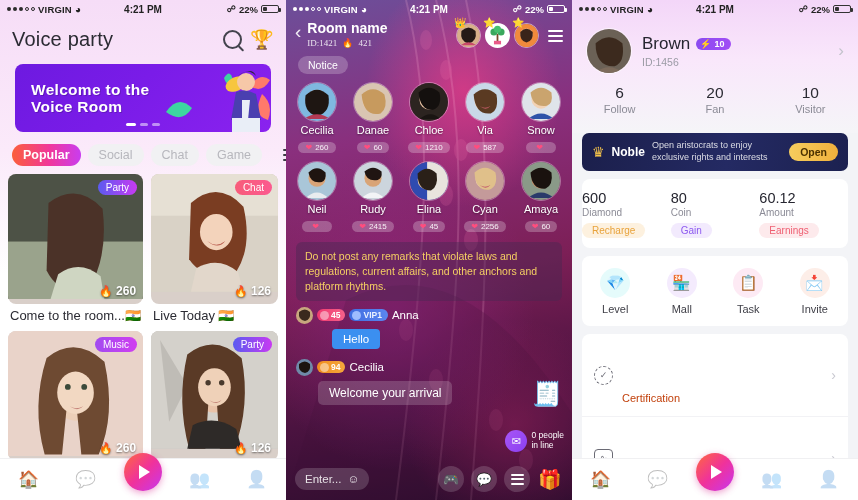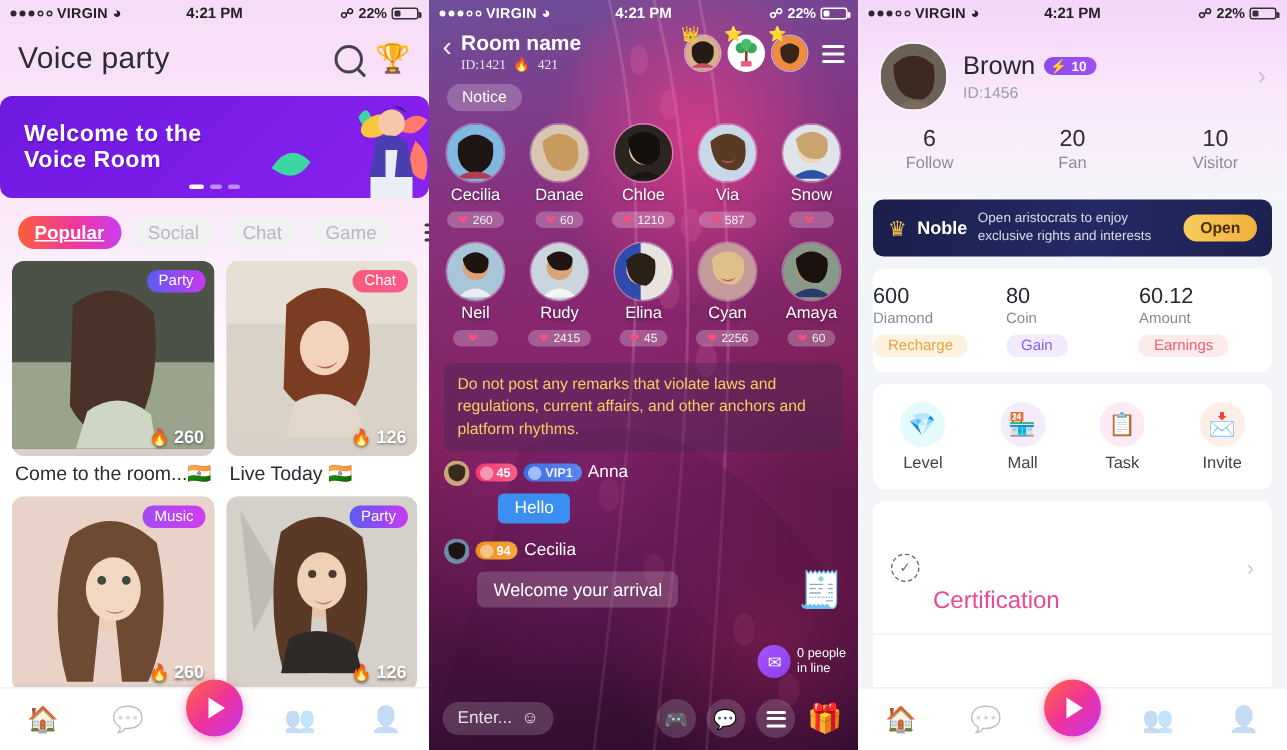--- a/index.html
+++ b/index.html
@@ -63,21 +63,21 @@
     width: 19px; height: 19px; border: 2px solid #43434d; border-radius: 50%;
     position: relative; display: inline-block;
   }
   .ic-search::after {
     content: ""; position: absolute; width: 2px; height: 7px; background: #43434d;
     right: -2px; bottom: -5px; transform: rotate(-45deg); border-radius: 1px;
   }
   .ic-trophy { font-size: 19px; line-height: 1; }
 
   .banner {
-    margin: 4px 0 0; height: 68px; border-radius: 8px;
+    margin: 4px 15px 0; height: 68px; border-radius: 8px;
     background: linear-gradient(135deg,#6d1ae0 0%,#7a1ce8 45%,#8a22ef 100%);
     position: relative; overflow: hidden;
     display: flex; align-items: center;
   }
   .banner-text {
     color: #fff; font-size: 15.5px; font-weight: bold; line-height: 1.12;
     padding-left: 16px; text-shadow: 1px 1px 0 rgba(0,0,0,.18);
     letter-spacing: .3px; z-index: 2;
   }
   .banner-art { position: absolute; right: 0; top: 0; bottom: 0; width: 105px; }
@@ -88,21 +88,21 @@
   .banner-dots i { width: 8px; height: 3px; background: rgba(255,255,255,.5); border-radius: 2px; display: block; }
   .banner-dots i.on { width: 10px; background: #fff; }
 
   .tabs { display: flex; align-items: center; gap: 7px; padding: 12px 10px 8px 12px; }
   .tab {
     padding: 4px 11px; border-radius: 12px; font-size: 12.5px;
     background: #f1f1f3; color: #b7b7bd; white-space: nowrap;
   }
   .tab.active {
     background: linear-gradient(90deg,#fb5f3b 0%,#f0379c 55%,#c93df0 100%);
-    color: #fff; font-weight: bold; text-decoration: underline;
+    color: #fff; font-weight: bold;
   }
   .tab.clip { width: 22px; padding: 4px 0; overflow: hidden; }
   .tabs .sp { flex: 1; }
   .ic-menu { display: flex; flex-direction: column; gap: 3px; padding-right: 2px; }
   .ic-menu i { width: 15px; height: 2px; background: #3b3b42; border-radius: 1px; display: block; }
   .ic-menu i:nth-child(2) { width: 15px; }
 
   .cards { display: grid; grid-template-columns: 1fr 1fr; gap: 8px; padding: 0 8px; }
   .card { }
   .card-img {
@@ -331,21 +331,21 @@
     padding: 12px 12px; border-bottom: 1px solid #f2f2f5;
   }
   .row-item:last-child { border-bottom: none; }
   .row-ic {
     width: 19px; height: 19px; border-radius: 50%;
     border: 1.4px solid #6a6a74; display: flex;
     align-items: center; justify-content: center;
     font-size: 9px; color: #6a6a74; flex: none;
   }
   .row-ic.badge-shape { border-style: dashed; }
-  .row-lbl { font-size: 16px; color: #ec4899; margin-top: 46px; }
+  .row-lbl { font-size: 11px; color: #c2410c; margin-top: 46px; }
   .row-chev { margin-left: auto; color: #c8c8d0; font-size: 14px; }
 </style>
 </head>
 <body>
 
 <div class="screens">
 
   <div class="screen" id="screen-home">
 
     <div class="statusbar dark">

